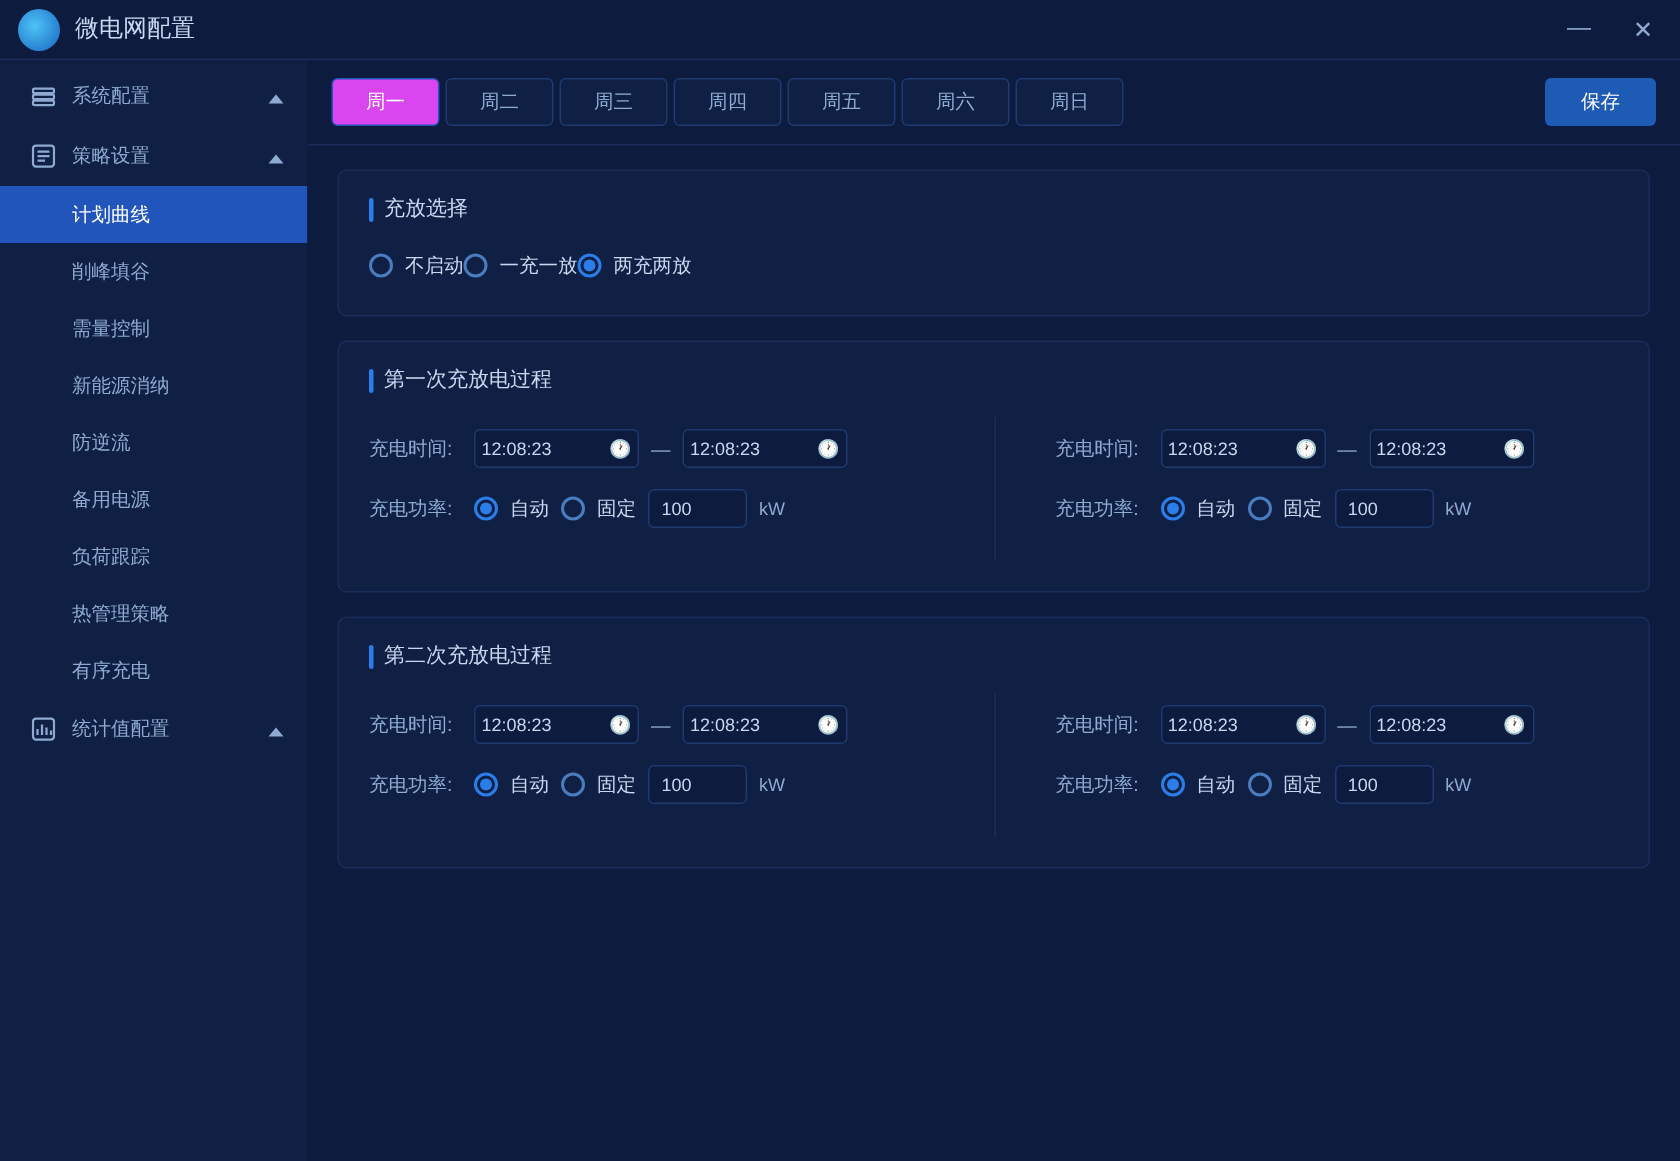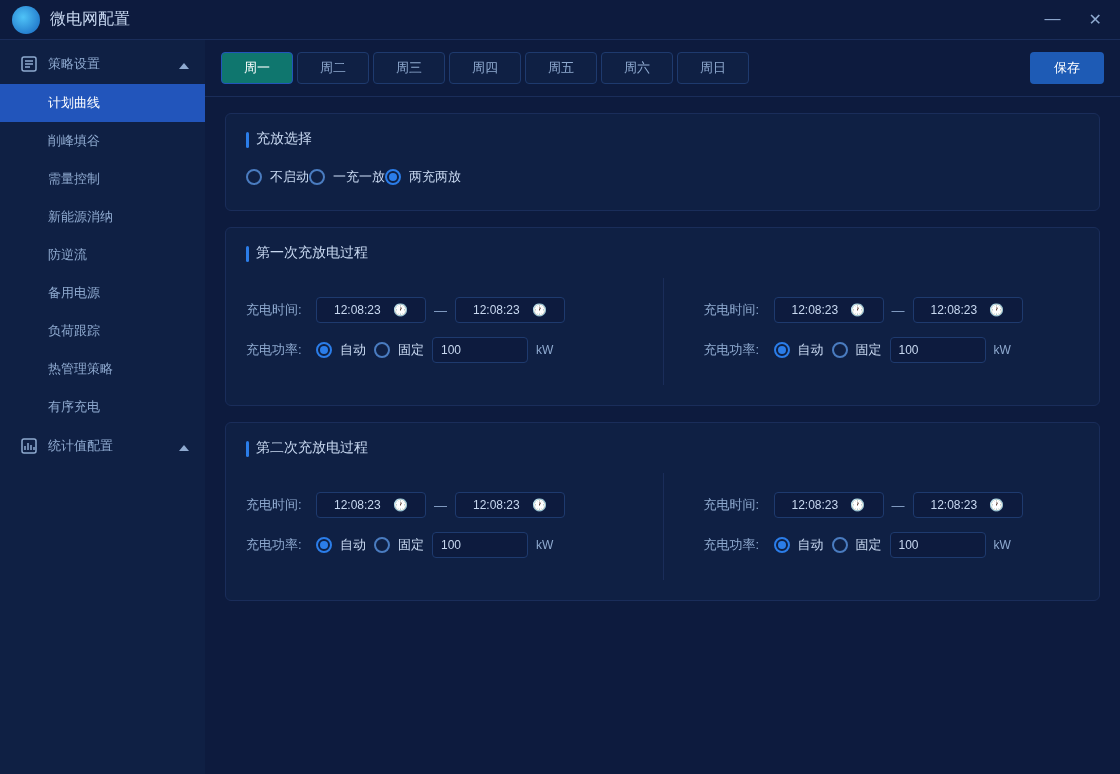--- a/index.html
+++ b/index.html
@@ -120,21 +120,21 @@
     .day-tab {
       padding: 6px 22px;
       border: 1px solid #1e3a6e;
       border-radius: 4px;
       background: #0f2044;
       color: #8faad0;
       font-size: 13px;
       cursor: pointer;
     }
     .day-tab.active {
-      background: #0f766e;
+      background: #d946ef;
       color: #fff;
       border-color: #2255bb;
     }
     .tabs-spacer { flex: 1; }
     .save-btn {
       padding: 7px 24px;
       background: #1e5bb5;
       border: none;
       border-radius: 4px;
       color: #fff;
@@ -218,53 +218,52 @@
     .process-col + .process-col {
       padding-left: 40px;
       border-left: 1px solid #1a2d5a;
     }
 
     .field-row {
       display: flex;
       align-items: center;
       gap: 8px;
       margin-bottom: 14px;
-      margin-top: 11px;
     }
     .field-label {
       font-size: 13px;
       color: #8faad0;
       white-space: nowrap;
       min-width: 62px;
     }
     .time-input {
       background: #0d1b3e;
       border: 1px solid #1e3a6e;
       border-radius: 4px;
       color: #c8d8f0;
       font-size: 12px;
-      padding: 5px 17px;
+      padding: 5px 4px;
       width: 110px;
       display: flex;
       justify-content: space-between;
     }
     .time-input .clock-icon {
       color: #4a7cc0;
       font-size: 12px;
     }
     .dash { color: #8faad0; font-size: 13px; }
 
     .power-input {
       background: #0d1b3e;
       border: 1px solid #1e3a6e;
       border-radius: 4px;
       color: #c8d8f0;
       font-size: 12px;
       padding: 5px 8px;
-      width: 96px;
+      width: 66px;
       text-align: left;
     }
     .unit-label {
       font-size: 12px;
       color: #8faad0;
     }
     input[type="text"], input[type="number"] {
       background: #0d1b3e;
       border: 1px solid #1e3a6e;
       border-radius: 4px;
@@ -284,20 +283,30 @@
     <span class="win-btn">—</span>
     <span class="win-btn">✕</span>
   </div>
 </div>
 
 <div id="layout">
 
   <div id="sidebar">
 
 
+    <div class="sidebar-item has-arrow arrow-up">
+      <span class="sidebar-icon">
+        <svg class="icon-svg" viewBox="0 0 16 16">
+          <rect x="1" y="3" width="14" height="3" rx="1"></rect>
+          <rect x="1" y="7" width="14" height="3" rx="1"></rect>
+          <rect x="1" y="11" width="14" height="3" rx="1"></rect>
+        </svg>
+      </span>
+      <span>系统配置</span>
+    </div>
 
     <div class="sidebar-item has-arrow arrow-up">
       <span class="sidebar-icon">
         <svg class="icon-svg" viewBox="0 0 16 16">
           <rect x="1" y="1" width="14" height="14" rx="2"></rect>
           <line x1="4" y1="5" x2="12" y2="5"></line>
           <line x1="4" y1="8" x2="12" y2="8"></line>
           <line x1="4" y1="11" x2="9" y2="11"></line>
         </svg>
       </span>

